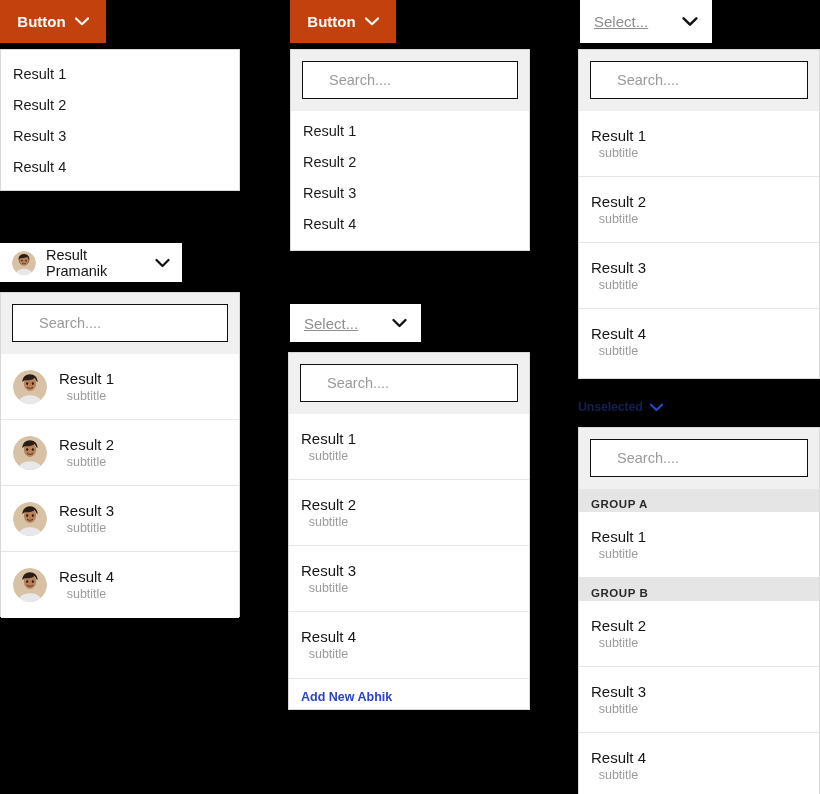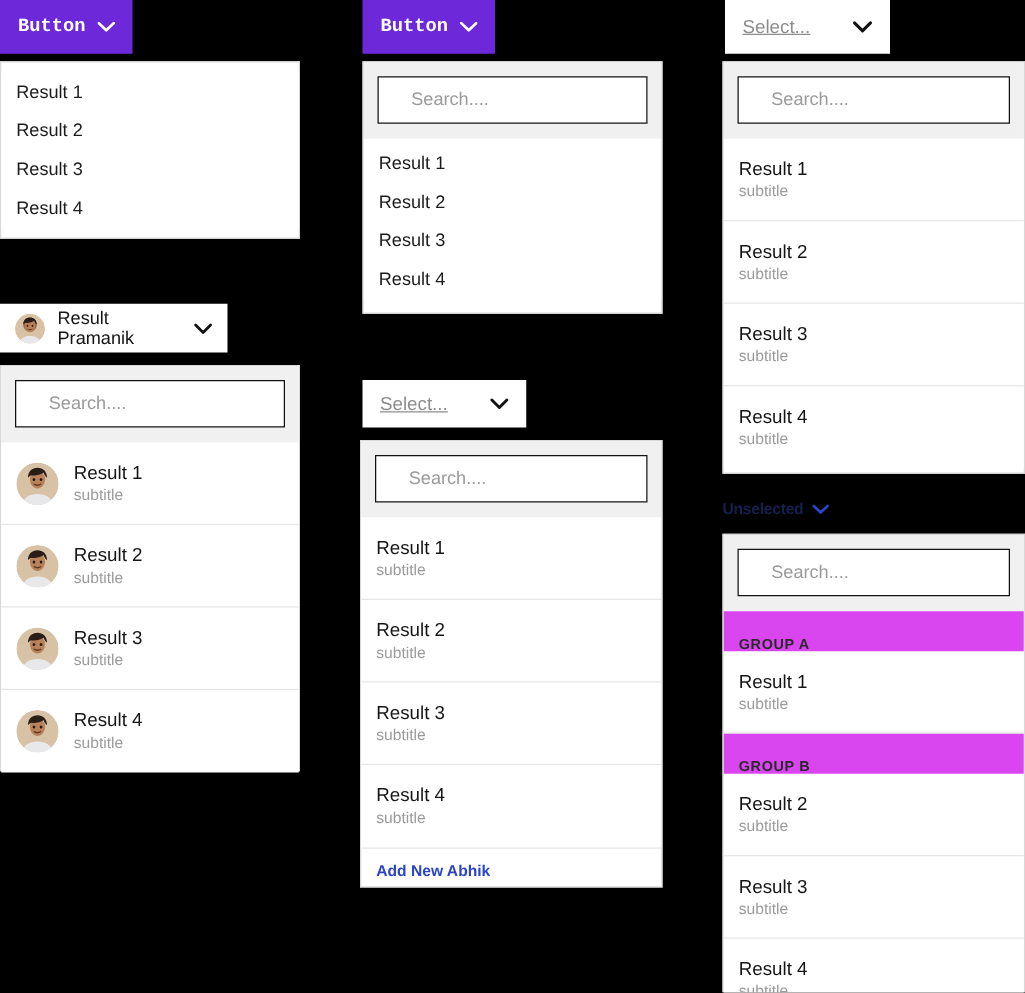--- a/index.html
+++ b/index.html
@@ -41,20 +41,21 @@
     font-family: "Liberation Sans", sans-serif;
   }
   .search-box::placeholder { color: #9a9a9a; opacity: 1; }
 
   .list { background: #ffffff; }
   .row {
     box-sizing: border-box;
     padding: 0 12px;
     display: flex;
     align-items: center;
+    text-align: center;
   }
   .row-plain {
     height: 31px;
     font-size: 14.5px;
     color: #1b1b1b;
   }
   .row-two {
     height: 66px;
     border-bottom: 1px solid #e6e6e6;
   }
@@ -66,45 +67,44 @@
   }
   .row-sub {
     font-size: 12.5px;
     color: #9b9b9b;
     margin-top: 3px;
     line-height: 1.1;
   }
   .row-texts { display: flex; flex-direction: column; justify-content: center; }
 
   .group-head {
-    background: #d946ef;
+    background: #e5e5e5;
     font-size: 11.5px;
     font-weight: bold;
     letter-spacing: 0.55px;
     color: #2a2a2a;
     height: 23px;
     line-height: 23px;
-    padding: 16px 12px;
+    padding: 4px 12px;
     box-sizing: border-box;
   }
 
   
   .btn-blue {
     position: absolute;
-    background: #6d28d9;
+    background: #c2410c;
     color: #ffffff;
     font-size: 15px;
     font-weight: bold;
     display: flex;
     align-items: center;
     justify-content: center;
     gap: 9px;
     box-sizing: border-box;
     cursor: pointer;
-    font-family: Liberation Mono, monospace;
   }
   .btn-white {
     position: absolute;
     background: #ffffff;
     color: #8d8d8d;
     font-size: 15px;
     display: flex;
     align-items: center;
     box-sizing: border-box;
     padding: 0 14px;

